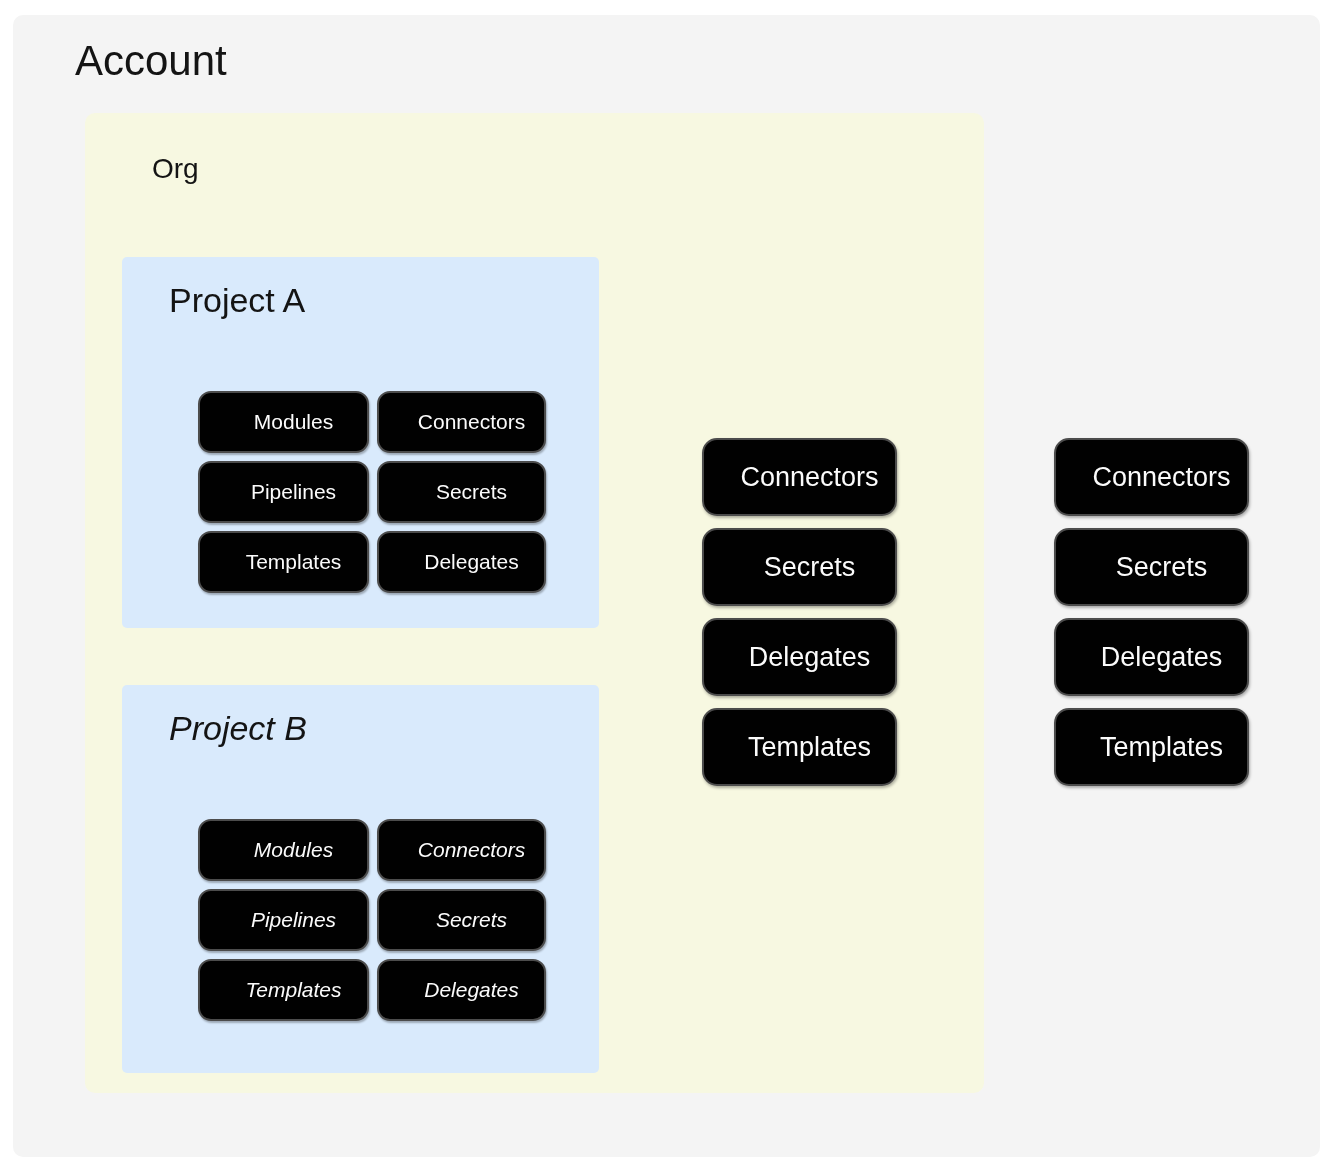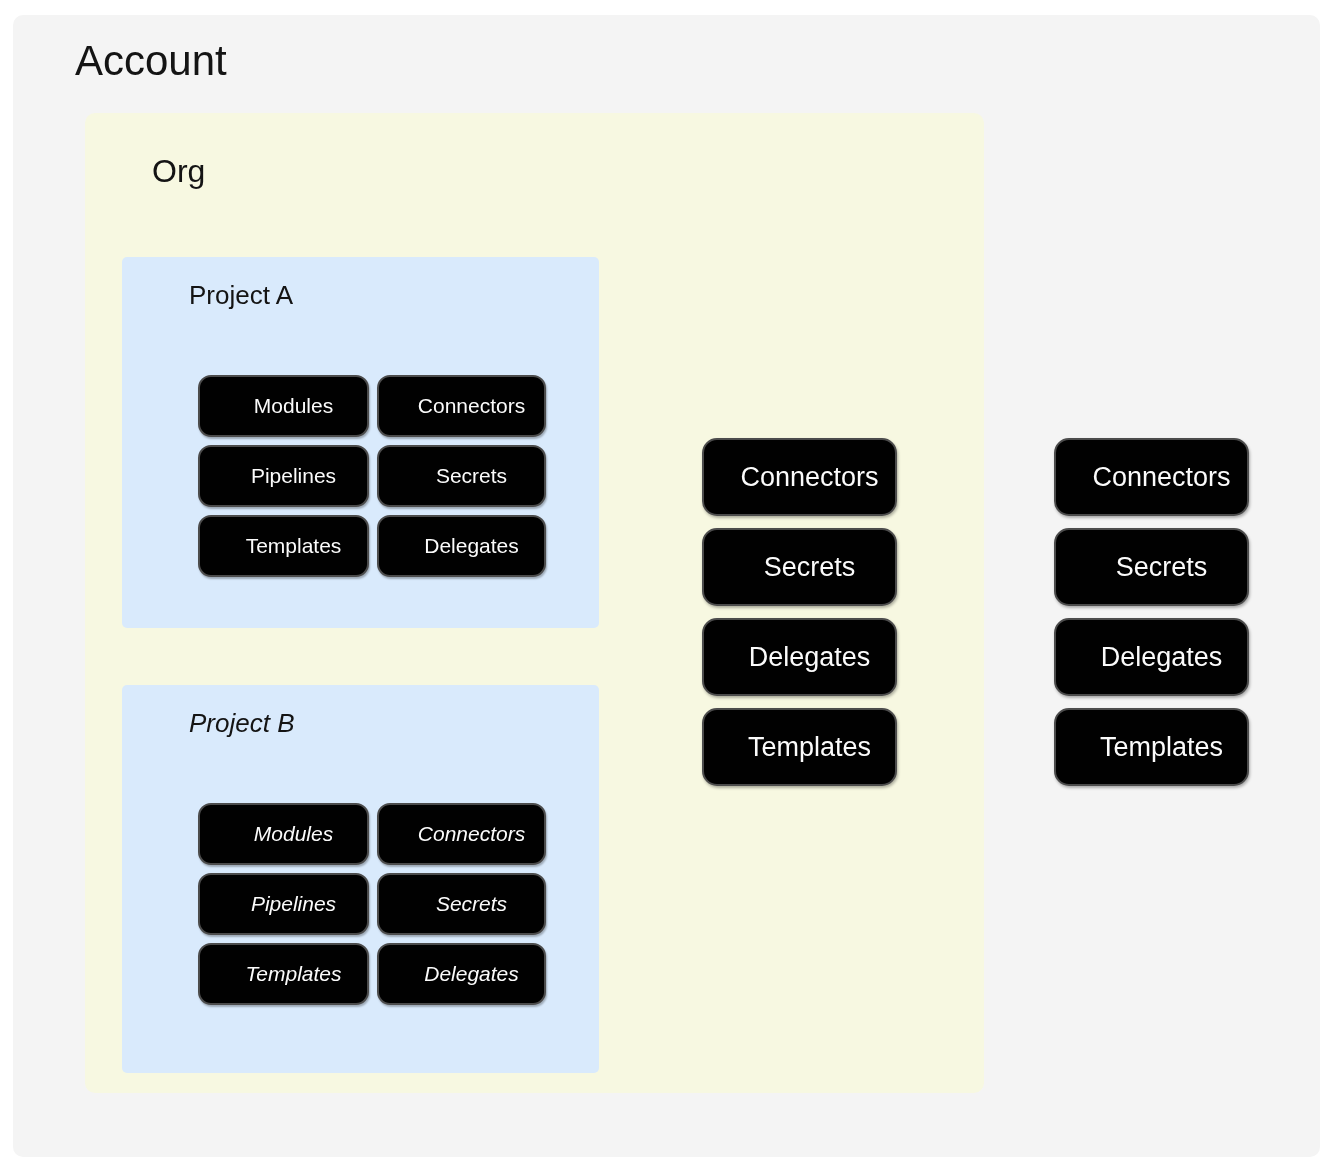--- a/index.html
+++ b/index.html
@@ -33,44 +33,43 @@
   .org {
     position: absolute;
     left: 72px; top: 98px;
     width: 899px; height: 980px;
     background: #f7f8e1;
     border-radius: 10px;
   }
   .org-title {
     position: absolute;
     left: 47px; top: 40px;
-    font-size: 32px;
+    font-size: 28px;
     line-height: 1.15;
     color: #141414;
   }
   .project {
     position: absolute;
     left: 37px;
     width: 477px;
     background: #d9eafc;
     border-radius: 5px;
   }
   .project-a { top: 144px; height: 371px; }
   .project-b { top: 572px; height: 388px; font-style: italic; }
   .project-title {
     position: absolute;
     left: 27px; top: 24px;
-    font-size: 26px;
+    font-size: 34px;
     line-height: 1.15;
     color: #141414;
-    margin-left: 20px;
   }
   .chip-grid {
     position: absolute;
-    left: 56px; top: 118px;
+    left: 56px; top: 134px;
     display: grid;
     grid-template-columns: 171px 169px;
     grid-auto-rows: 62px;
     column-gap: 22px;
     row-gap: 11px;
     gap: 8px;
   }
   .chip {
     background: #010101;
     border: 2px solid #4c4c4c;

